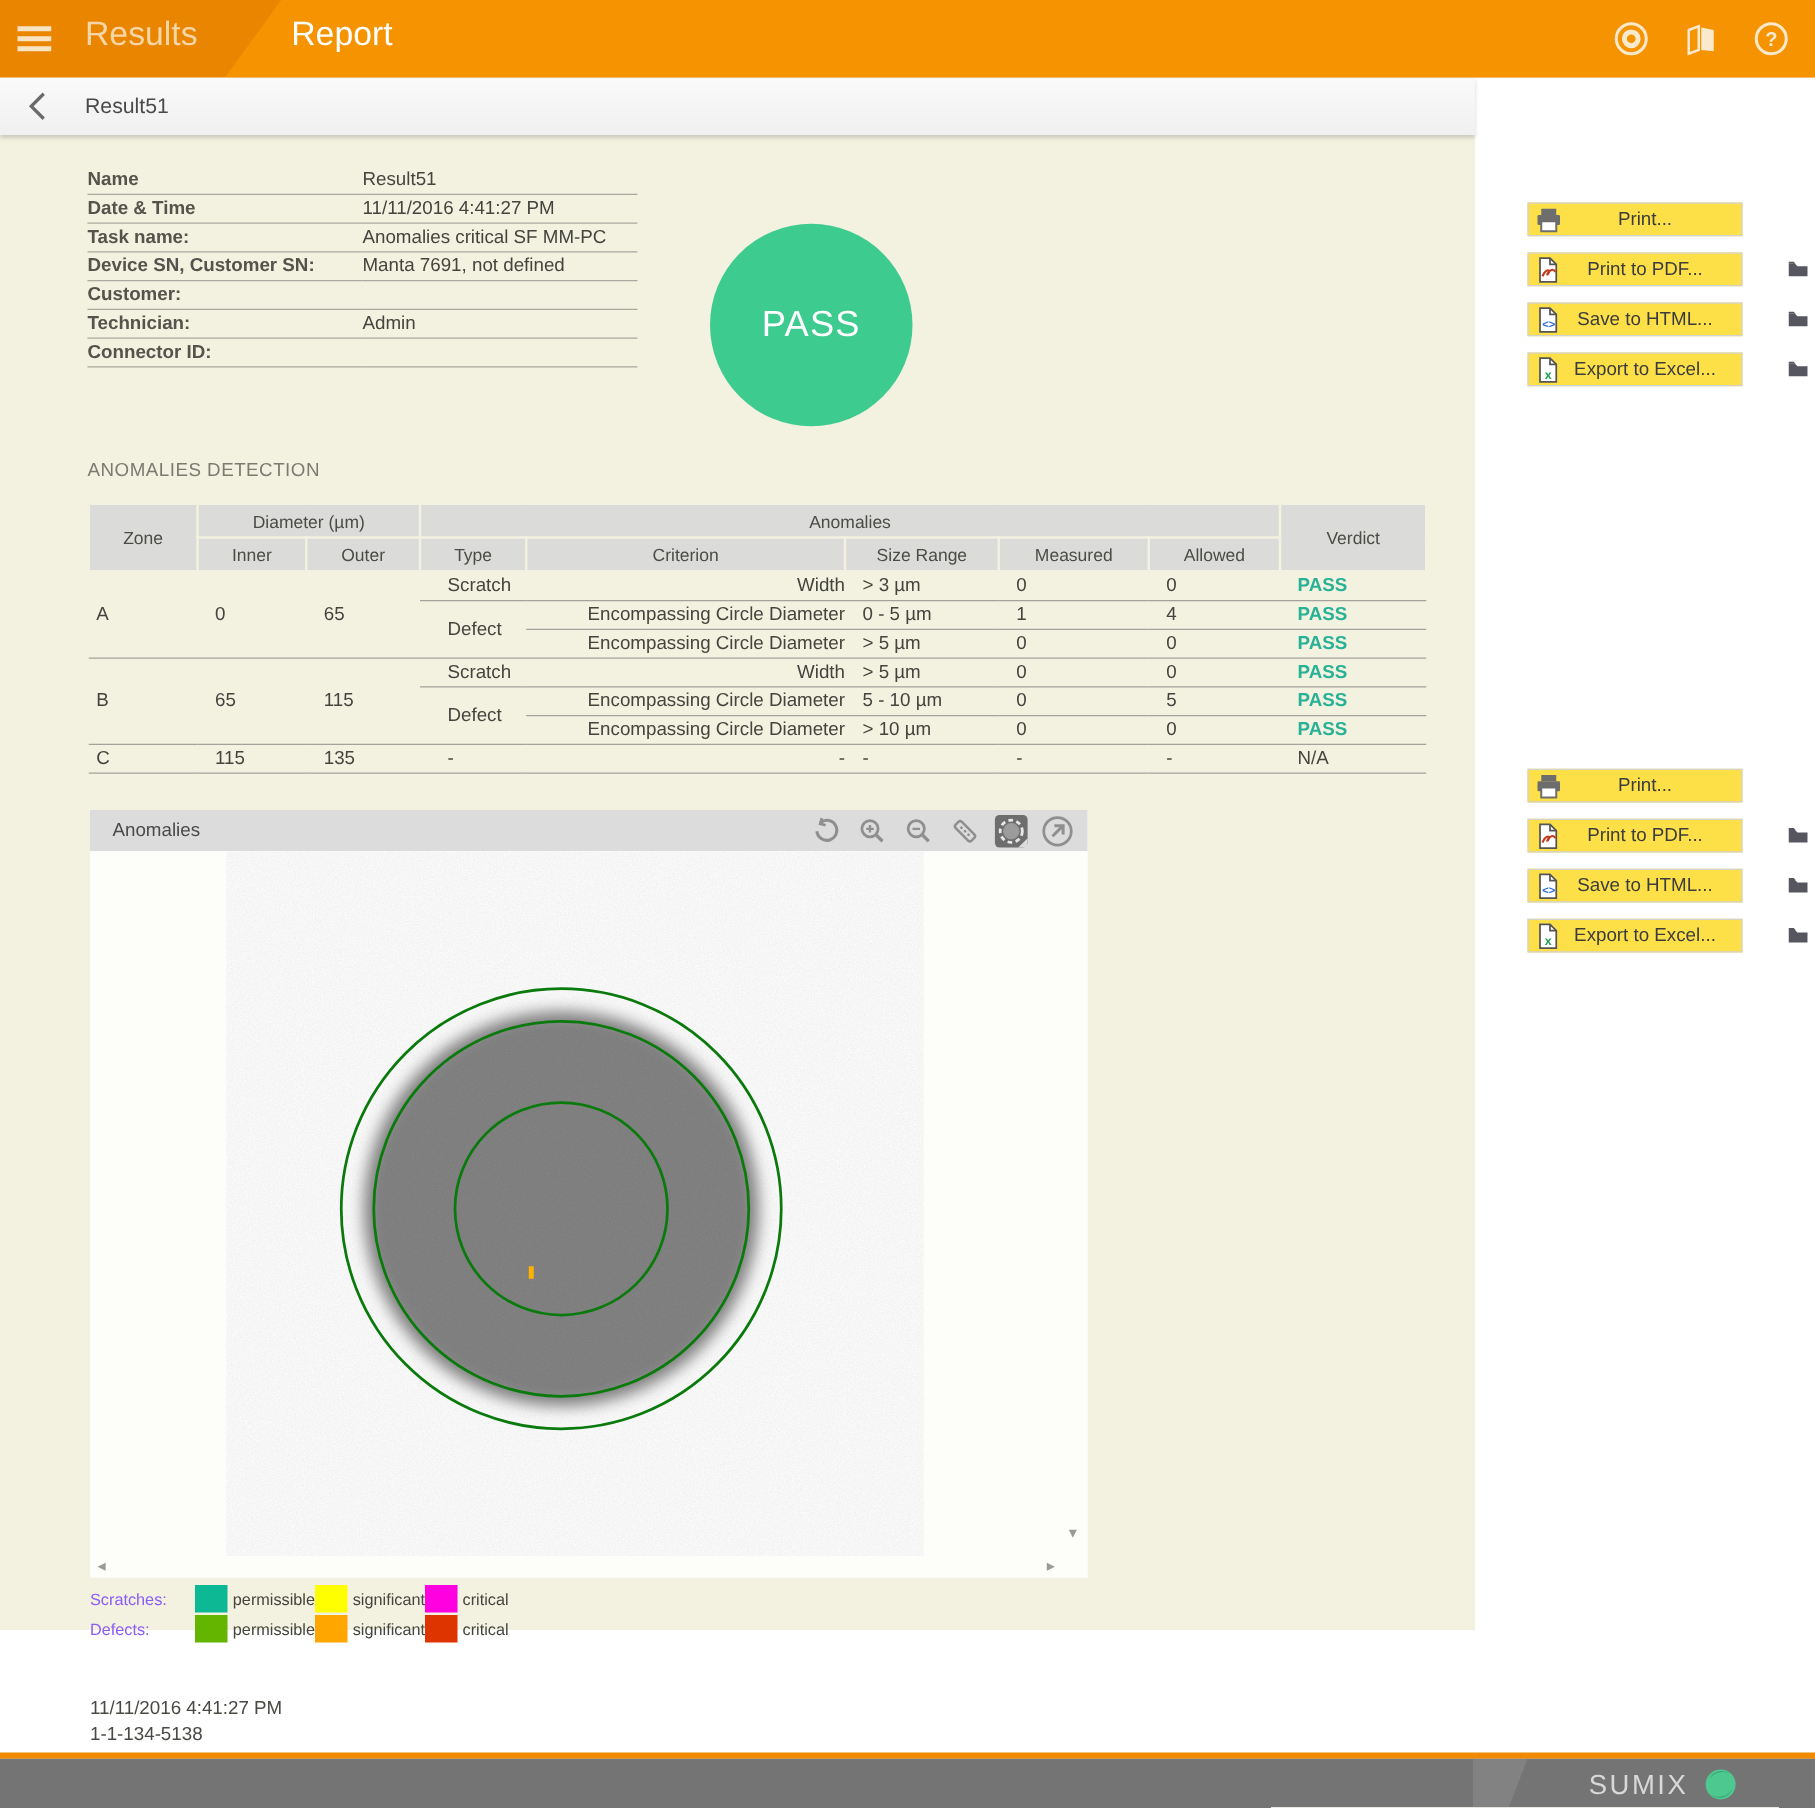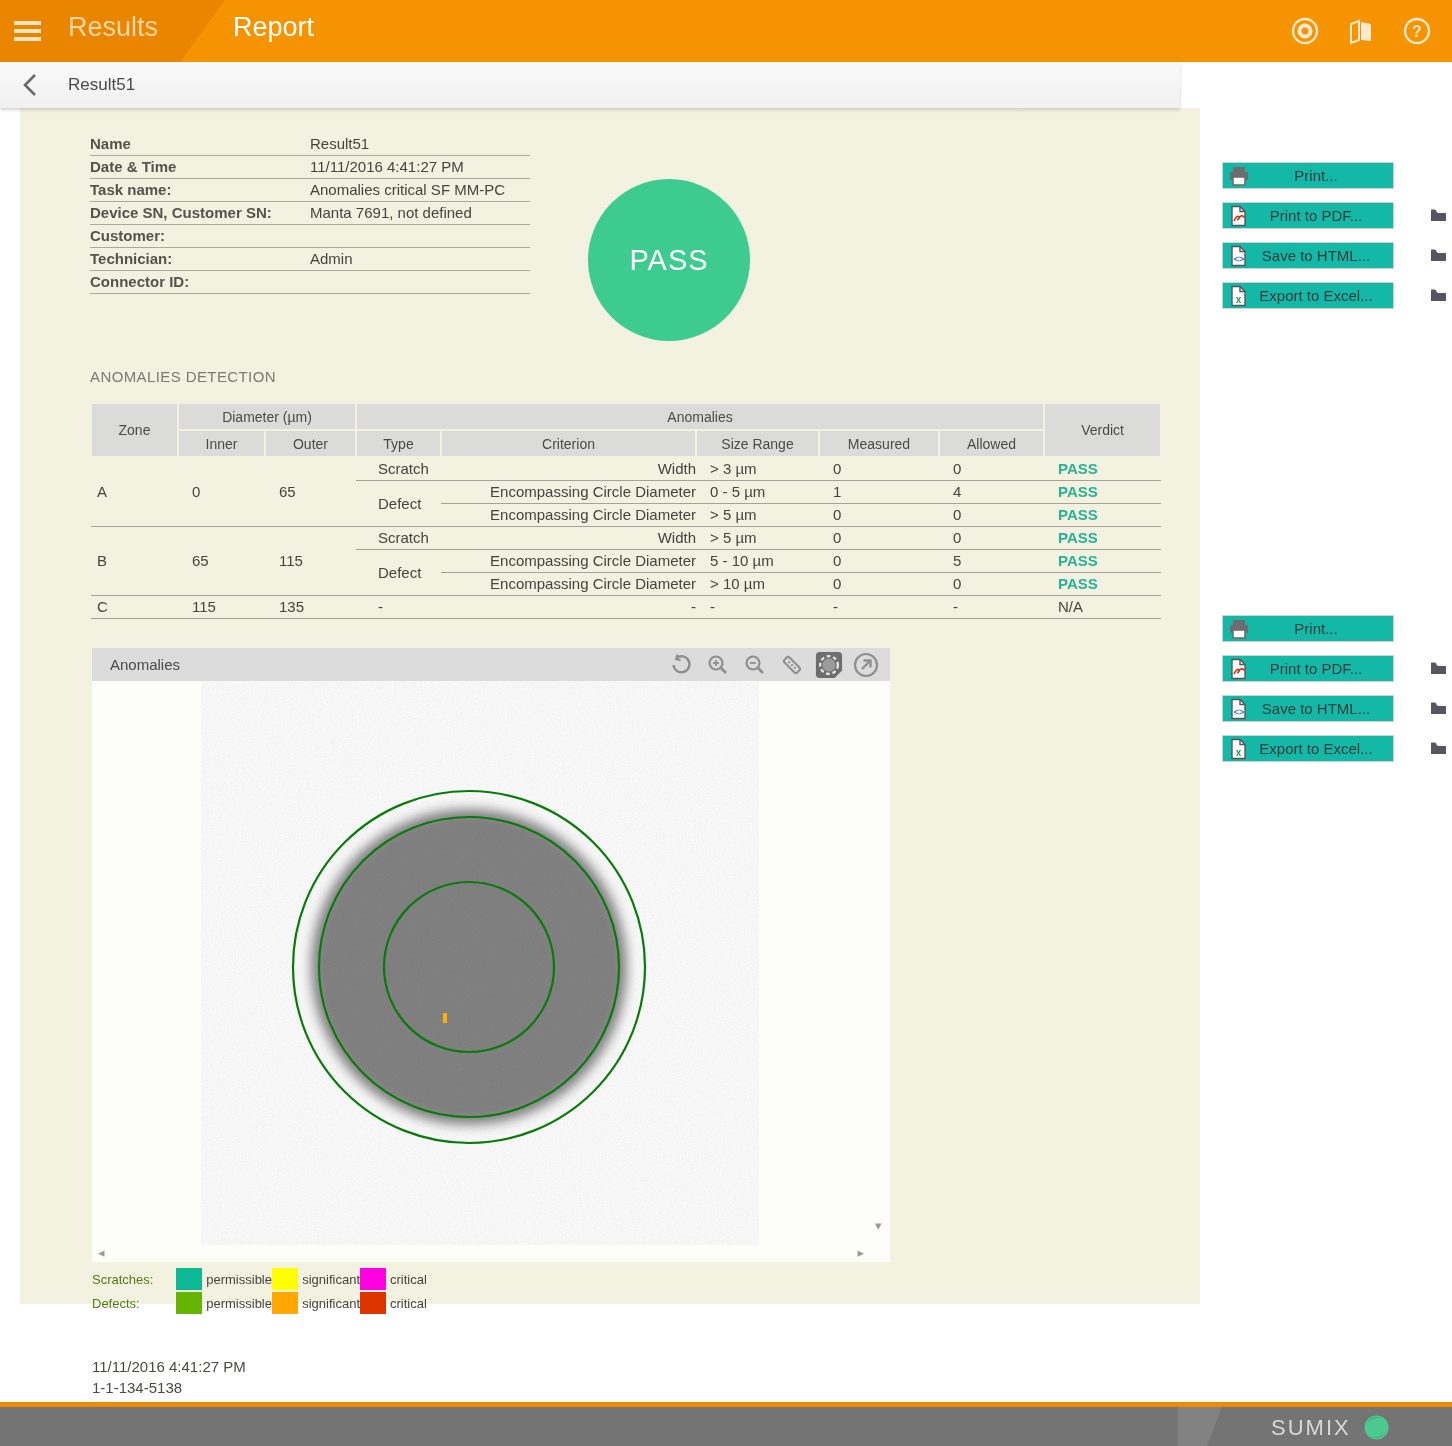--- a/index.html
+++ b/index.html
@@ -24,27 +24,27 @@
     background:linear-gradient(#fafafa,#f0f0f0); box-shadow:0 2px 3px rgba(90,90,90,.25);
     display:flex; align-items:center; z-index:4; }
   .back-chevron { margin-left:18px; width:26px; height:26px; cursor:pointer; }
   .backbar-title { margin-left:24px; font-size:17px; color:#4a4a4a; }
 
   
   .rightpanel { position:absolute; left:1180px; top:62px; width:272px; height:1340px; background:#ffffff; border-left:1px solid #ececе4; }
   .btn-group { position:absolute; left:42px; width:225px; }
   .btn-row { position:relative; height:27px; margin-bottom:13px; }
   .action-btn { position:relative; display:flex; align-items:center; width:172px; height:27px;
-    background:#14b8a6; border:1px solid #d2d2d2; cursor:pointer; font-family:inherit; }
+    background:#fde047; border:1px solid #d2d2d2; cursor:pointer; font-family:inherit; }
   .bicon { position:absolute; left:5px; top:2px; width:22px; height:22px; }
   .blabel { flex:1; text-align:center; font-size:15px; color:#3c3c3c; padding-left:16px; }
   .folder { position:absolute; right:0; top:6px; width:17px; height:14px; cursor:pointer; }
 
   
-  .content { position:absolute; left:0; top:108px; width:1180px; height:1196px; background:#f3f1e0;margin-left:20px; }
+  .content { position:absolute; left:0; top:108px; width:1180px; height:1196px; background:#f3f1e0; }
 
   .info-table { position:absolute; left:70px; top:24px; width:440px; border-collapse:collapse; }
   .info-table td { height:23px; border-bottom:1px solid #a9a9a0; font-size:15px; vertical-align:middle; }
   .info-table td.lbl { width:220px; font-weight:700; color:#54544c; }
   .info-table td.val { color:#45453f; }
 
   .pass-badge { position:absolute; left:568px; top:71px; width:162px; height:162px; border-radius:50%;
     display:flex; align-items:center; justify-content:center; color:#fff; font-size:29px; font-weight:400; letter-spacing:1px; }
 
   .section-title { position:absolute; left:70px; top:260px; font-size:15px; color:#7b7b72; letter-spacing:.4px; }
@@ -68,21 +68,21 @@
   .fiber-wrap { position:absolute; left:109px; top:0; }
   .vscroll { position:absolute; right:0; top:33px; width:18px; height:564px; background:#fdfdfa; }
   .vscroll .arr { position:absolute; left:3px; bottom:12px; color:#9a9a9a; font-size:13px; }
   .hscroll { position:absolute; left:0; bottom:0; width:798px; height:17px; background:#fdfdfa; }
   .hscroll .left { position:absolute; left:6px; top:0; color:#9a9a9a; font-size:13px; }
   .hscroll .right { position:absolute; right:26px; top:0; color:#9a9a9a; font-size:13px; }
 
   
   .legend { position:absolute; left:72px; top:1160px; }
   .legend-row { display:flex; align-items:center; height:22px; margin-bottom:2px; }
-  .legend-row .cat { width:73px; font-size:13px; color:#4d7c0f; }
+  .legend-row .cat { width:73px; font-size:13px; color:#8b5cf6; }
   .legend-item { display:flex; align-items:center;justify-content:flex-end; }
   .swatch { width:26px; height:22px; }
   .sw-label { font-size:13px; color:#45453f; margin-left:4px; }
   .legend-item.w1 { width:107px; } .legend-item.w2 { width:88px; }
 
   .footer-info { position:absolute; left:72px; top:1248px; font-size:15px; color:#4a4a45; line-height:21px; }
 
   
   .bottombar { position:absolute; left:0; top:1402px; width:1452px; height:44px; }
   .orange-line { position:absolute; left:0; top:0; width:1452px; height:5px; background:#f08a00; }

